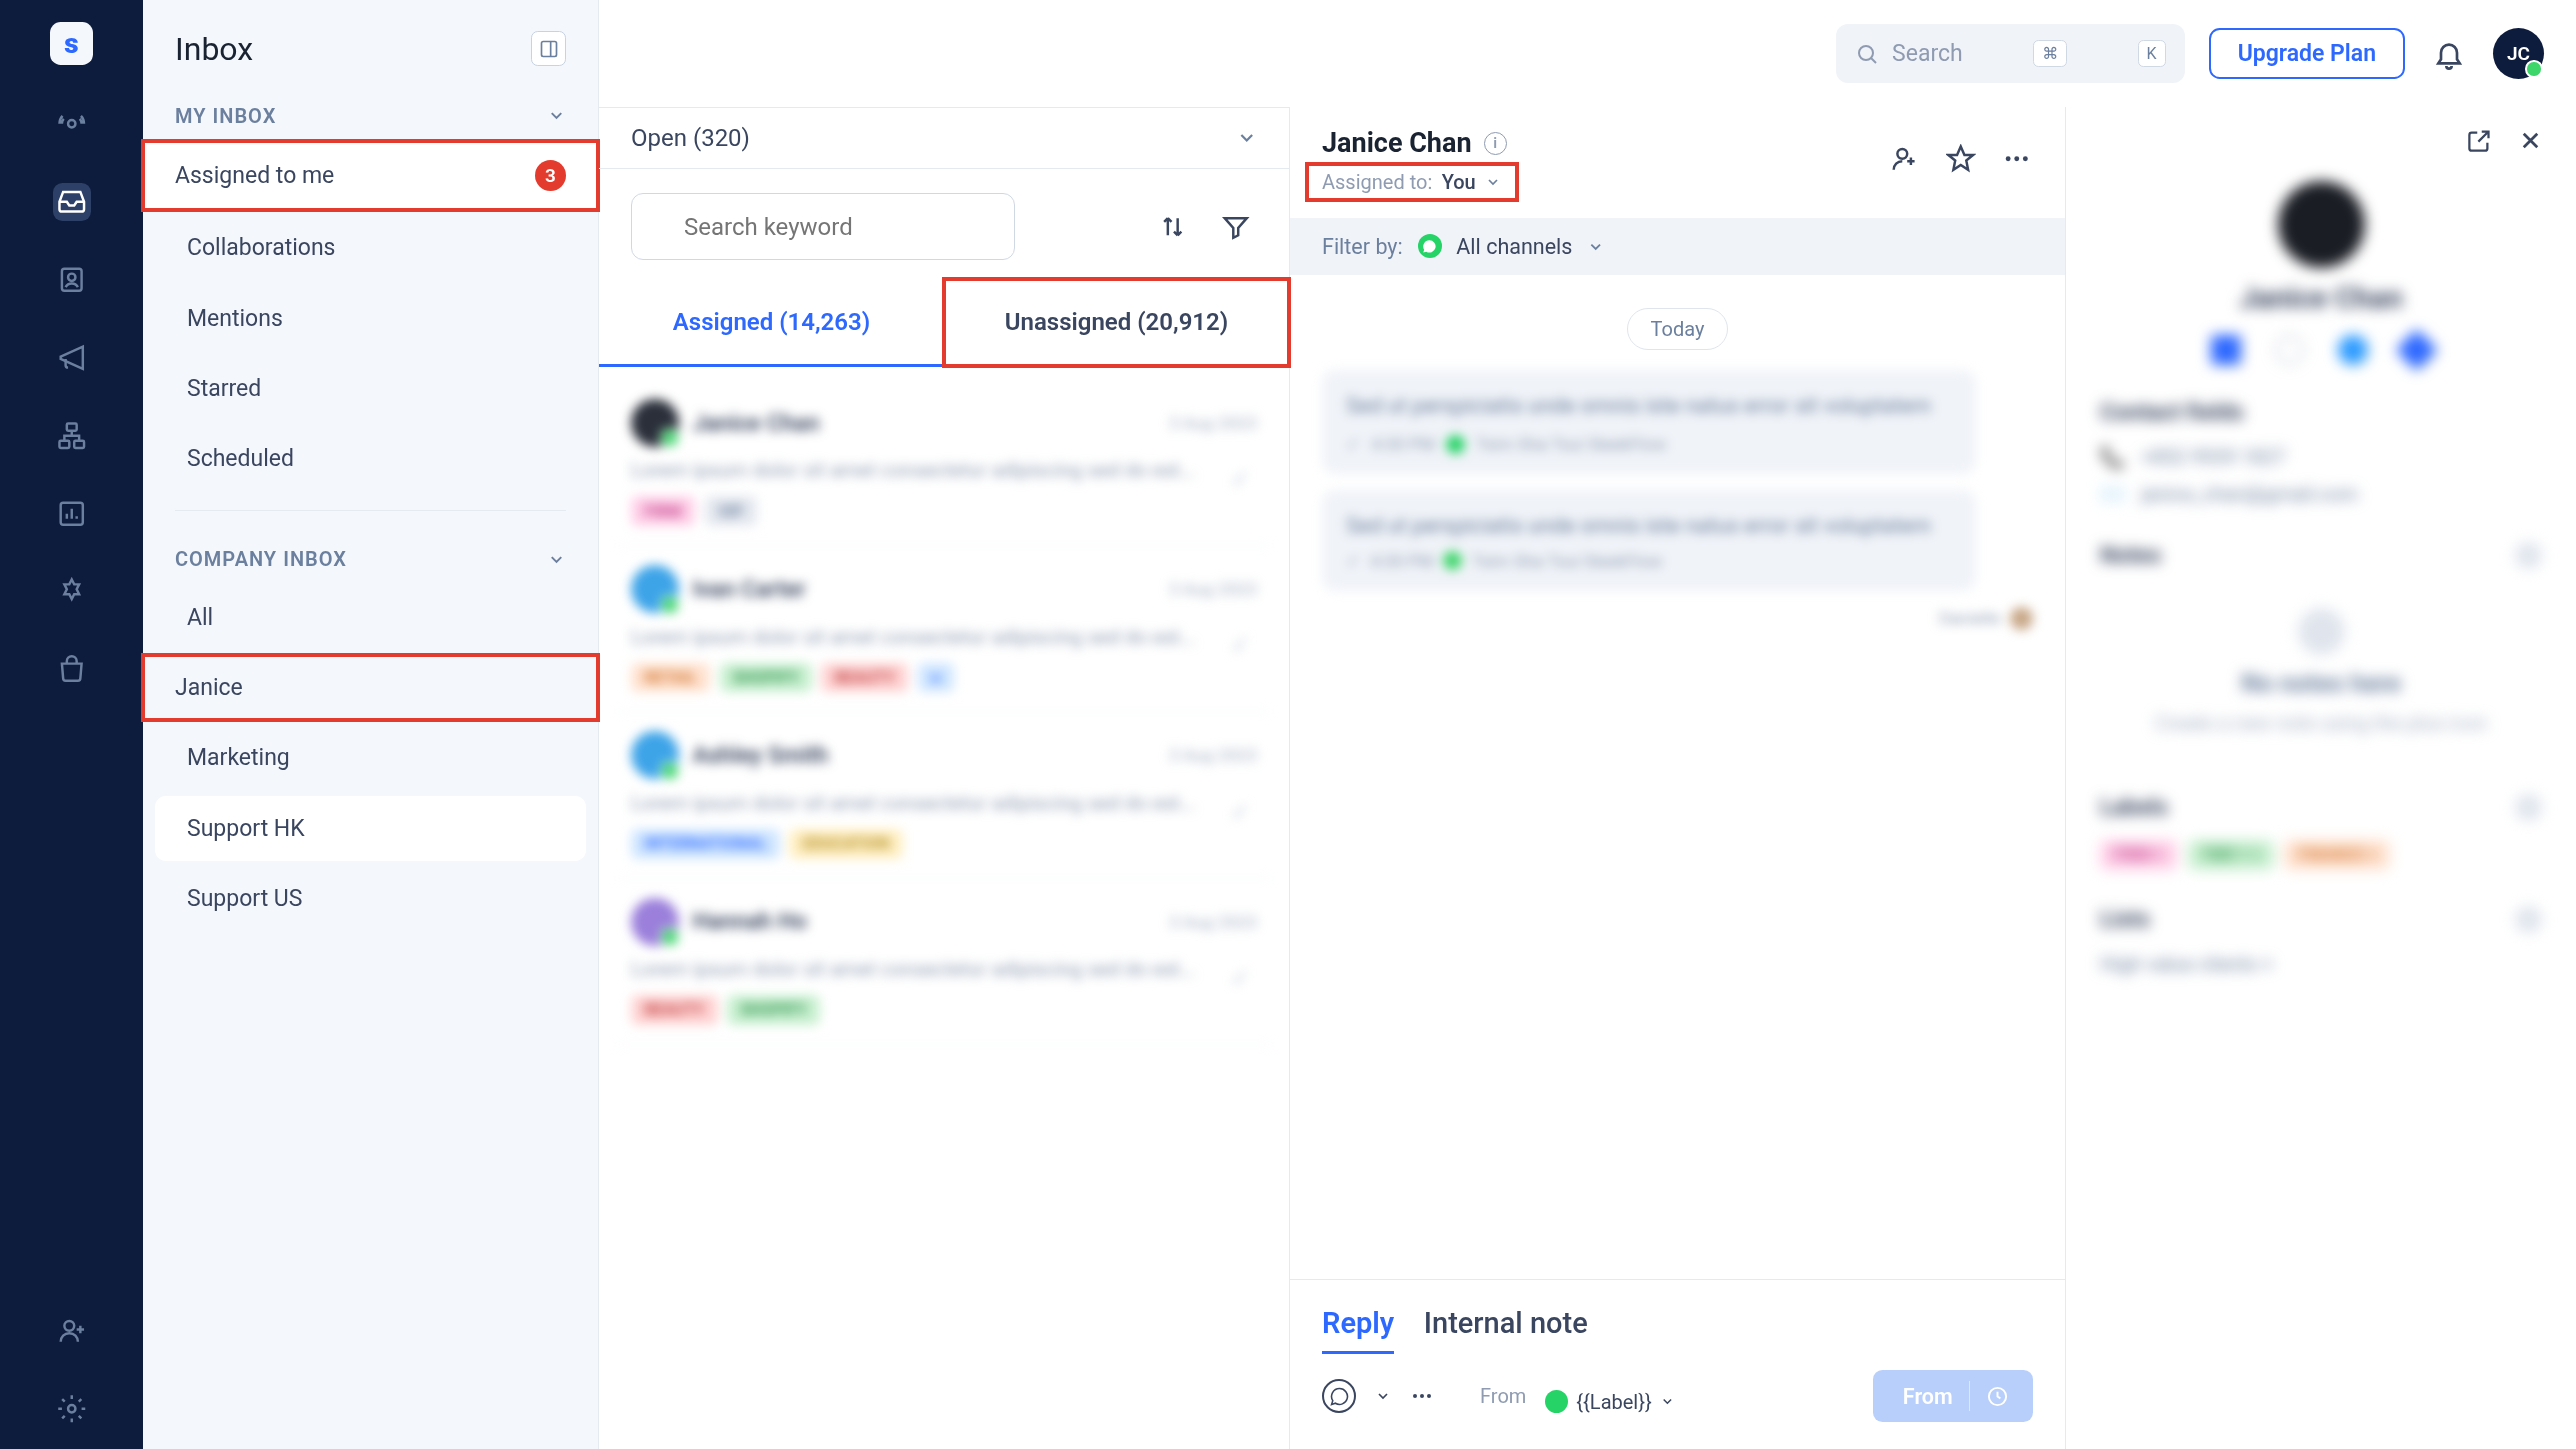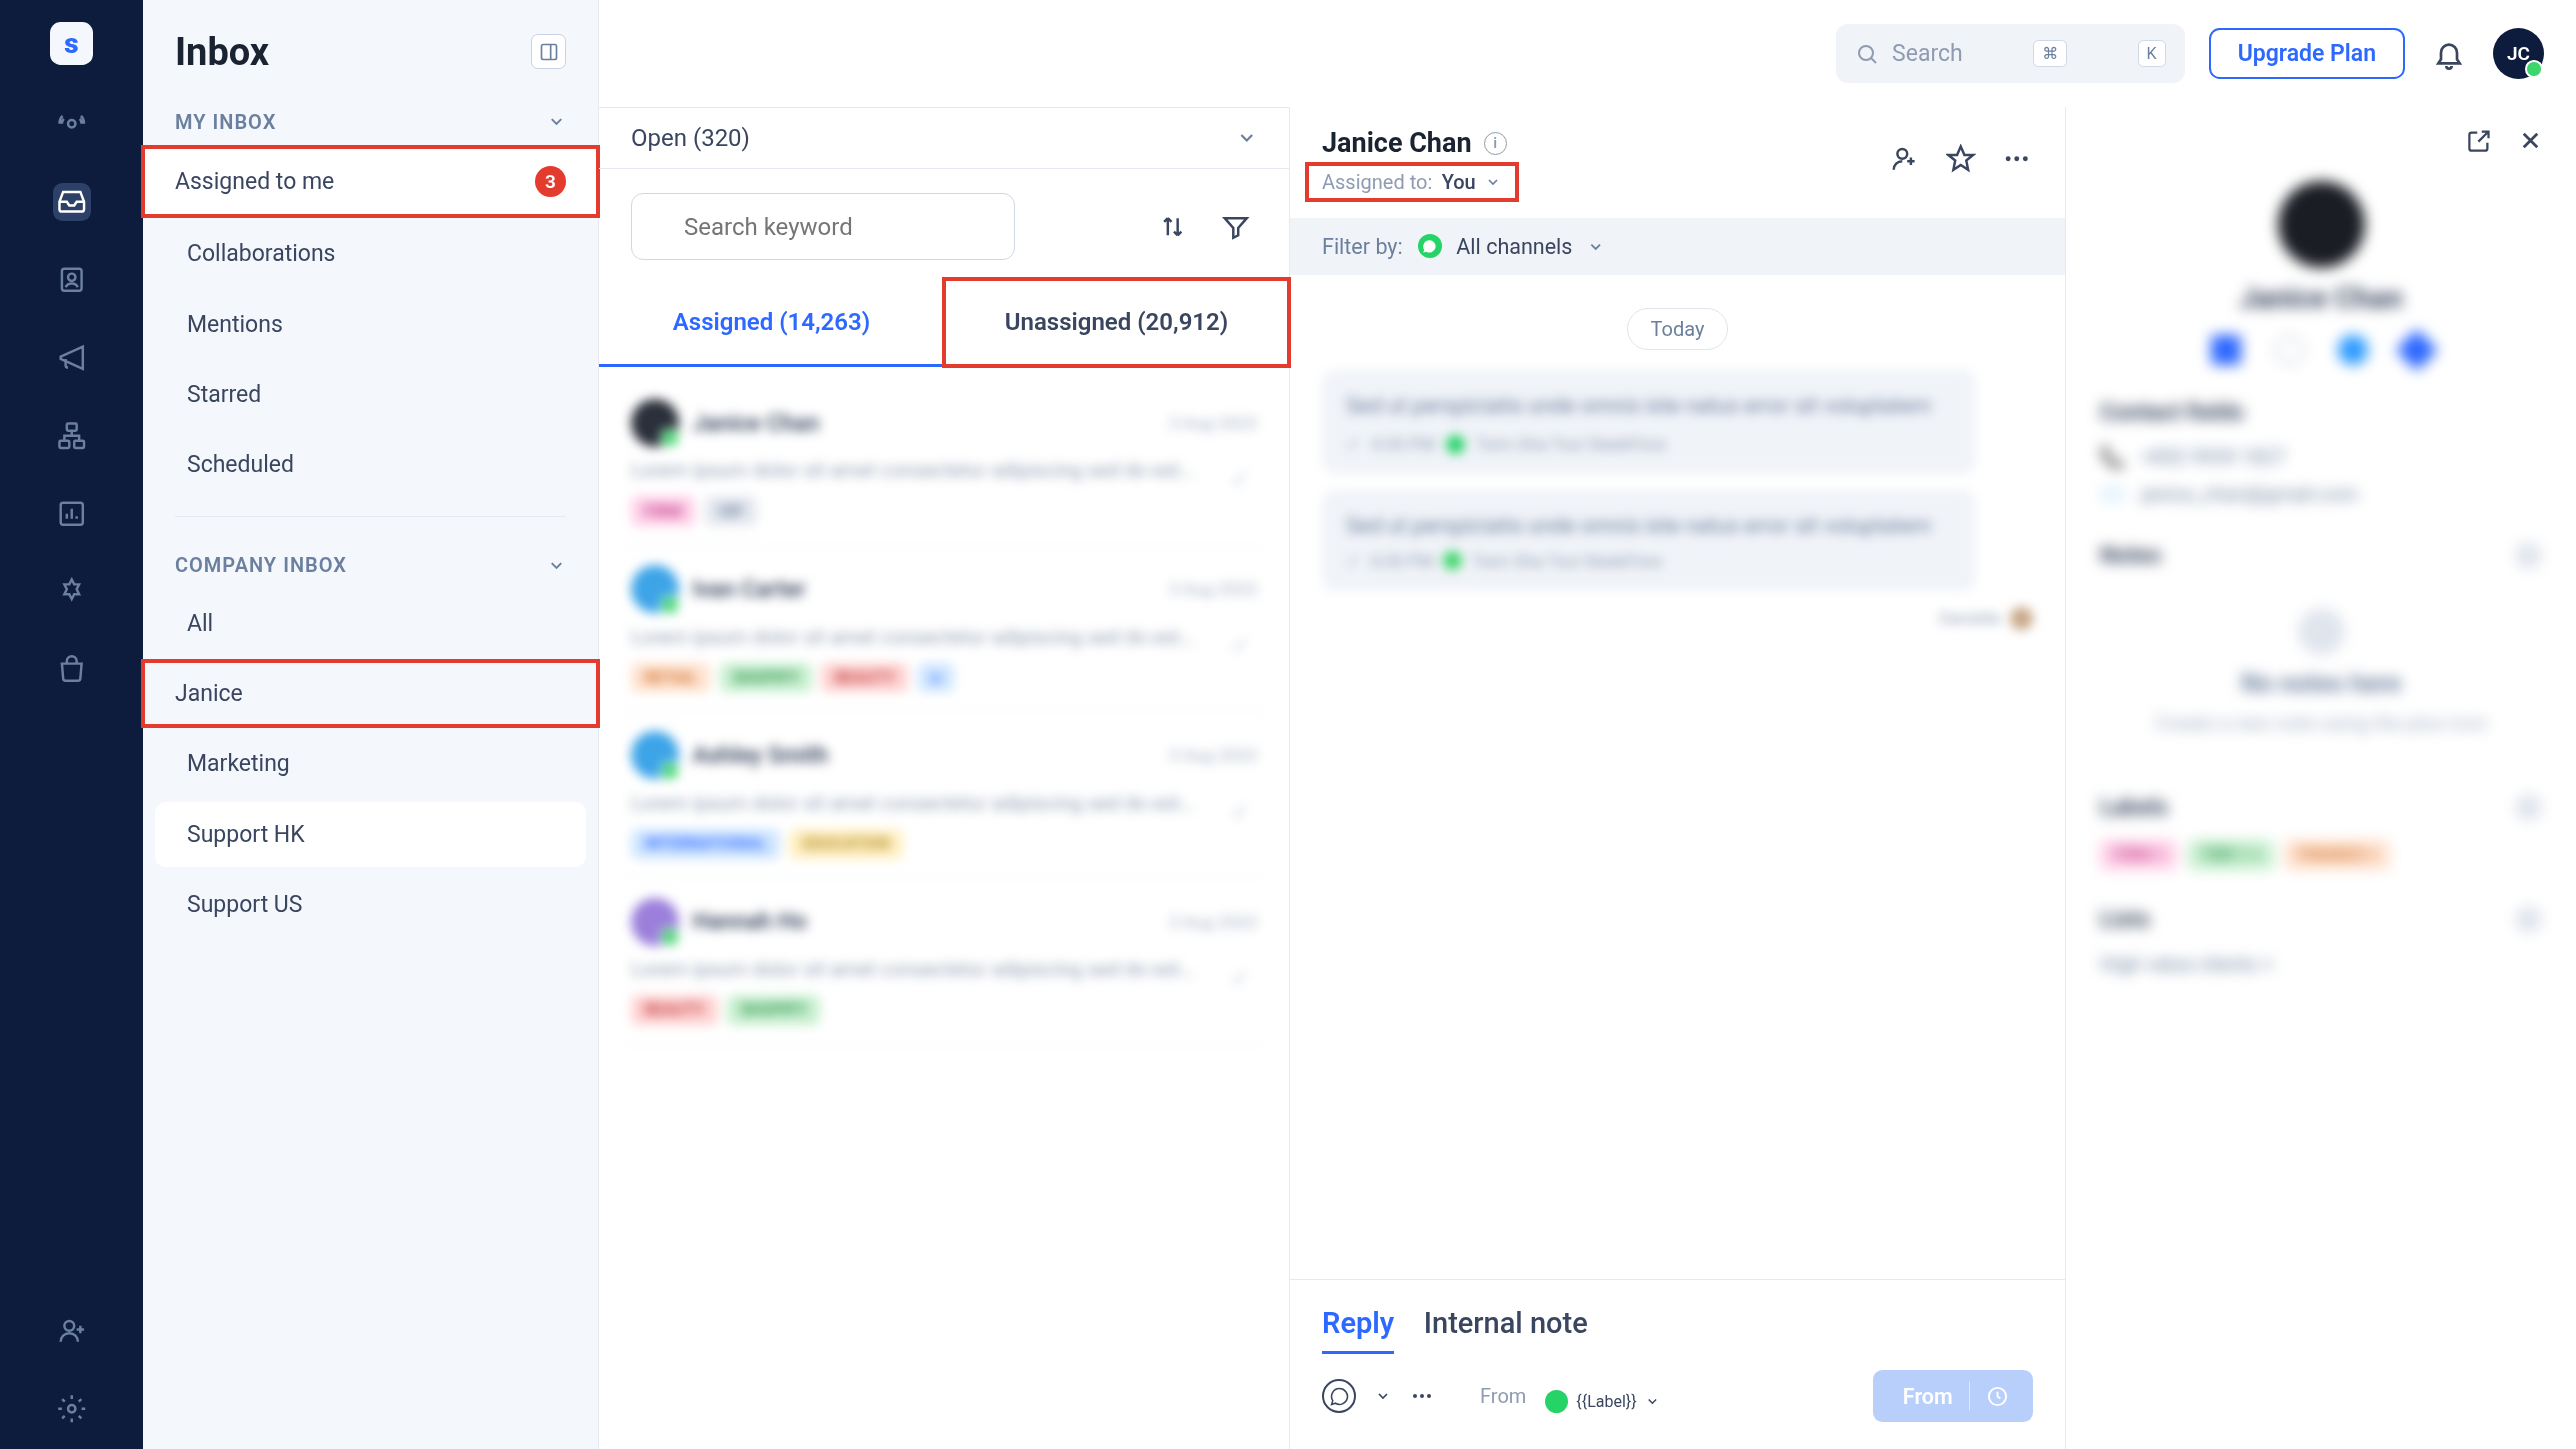--- a/index.html
+++ b/index.html
@@ -10,21 +10,21 @@
 .rail { width: 143px; background: #0d1b3d; display: flex; flex-direction: column; align-items: center; padding: 21.5px 0; gap: 40px; }
 .rail-logo { width: 43px; height: 43px; background: #f4f7fb; border-radius: 10.7px; display: flex; align-items: center; justify-content: center; color: #2d68ff; font-weight: 900; font-size: 28px; }
 .rail-icons { display: flex; flex-direction: column; gap: 40px; align-items: center; flex: 1; }
 .rail-icon { width: 38px; height: 38px; display: flex; align-items: center; justify-content: center; color: #6b7f9e; border-radius: 9.4px; }
 .rail-icon.active { background: #2d4168; color: #fff; }
 .rail-bottom { display: flex; flex-direction: column; gap: 40px; align-items: center; }
 
 
 .sidebar { width: 456px; background: #f4f7fb; border-right: 1.3px solid #e5eaf1; display: flex; flex-direction: column; }
 .sb-header { display: flex; align-items: center; justify-content: space-between; padding: 29.5px 32px 16px; }
-.sb-title { font-size: 38px; font-weight: 700; color: #1a2332; }
+.sb-title { font-size: 32px; font-weight: 400; color: #1a2332; }
 .sb-panel-btn { width: 35px; height: 35px; border: 1.3px solid #c8d2e0; border-radius: 6.7px; display: flex; align-items: center; justify-content: center; background: #fff; }
 .sb-section-head { display: flex; align-items: center; justify-content: space-between; padding: 20px 32px 10.7px; font-size: 20px; font-weight: 600; letter-spacing: 1px; color: #6b7f9e; }
 .sb-item { display: flex; align-items: center; justify-content: space-between; padding: 19px 32px; font-size: 23px; color: #3a4660; border-radius: 10.7px; margin: 2.7px 12px; }
 .sb-item.active { background: #fff; }
 .sb-item.hl { outline: 4.7px solid #e43b2f; outline-offset: -2.7px; border-radius: 0; margin: 2.7px 0; }
 .sb-badge { background: #e43b2f; color: #fff; border-radius: 670px; min-width: 31px; height: 31px; display: flex; align-items: center; justify-content: center; font-size: 19px; font-weight: 600; padding: 0 8px; }
 .sb-divider { height: 1.3px; background: #e5eaf1; margin: 16px 32px; }
 
 
 .listcol { width: 691px; border-right: 1.3px solid #e5eaf1; display: flex; flex-direction: column; }
@@ -93,21 +93,21 @@
 .bubble-meta { display: flex; align-items: center; gap: 10.7px; margin-top: 12px; font-size: 17.4px; color: #8e9bb1; }
 .meta-right { margin-left: auto; display: flex; align-items: center; gap: 9.4px; font-size: 17.4px; color: #8e9bb1; margin-top: 8px; }
 
 .reply-tabs { display: flex; gap: 29.5px; padding: 16px 32px 0; border-top: 1.3px solid #e5eaf1; font-size: 29px; }
 .reply-tab { padding: 10.7px 0; color: #3a4660; font-weight: 500; }
 .reply-tab.active { color: #2d68ff; border-bottom: 3.4px solid #2d68ff; font-weight: 600; }
 .reply-hint { padding: 20px 32px 8px; font-size: 23px; color: #a0acc0; }
 .reply-bottom { display: flex; align-items: center; gap: 19px; padding: 16px 32px 27px; }
 .wa-circ { width: 34px; height: 34px; border: 2px solid #3a4660; border-radius: 50%; display: flex; align-items: center; justify-content: center; }
 .from-txt { color: #8e9bb1; font-size: 20px; margin-left: 27px; }
-.label-chip { display: flex; align-items: center; gap: 8px; font-size: 16px; color: #3a4660; margin-top: 11px; }
+.label-chip { display: flex; align-items: center; gap: 8px; font-size: 20px; color: #3a4660; margin-top: 11px; }
 .send-btn { margin-left: auto; background: #b8cffc; color: #fff; border-radius: 9.4px; height: 52px; padding: 0 24px 0 29.5px; display: flex; align-items: center; gap: 16px; font-size: 21.5px; font-weight: 600; }
 .send-sep { width: 1.3px; height: 29.5px; background: rgba(255,255,255,0.5); }
 
 
 .detailcol { width: 510px; display: flex; flex-direction: column; padding: 20px 0; }
 .detail-top { display: flex; justify-content: flex-end; gap: 24px; padding: 0 32px 13.4px; color: #3a4660; }
 .detail-blur { filter: blur(6.7px); padding: 6.7px 34px; }
 .detail-avatar { width: 87px; height: 87px; border-radius: 50%; background: #1a1d24; margin: 6.7px auto 13.4px; }
 .detail-name { font-size: 29.5px; font-weight: 700; text-align: center; color: #3a4660; }
 .detail-icons { display: flex; justify-content: center; gap: 34px; margin: 20px 0 34px; }

